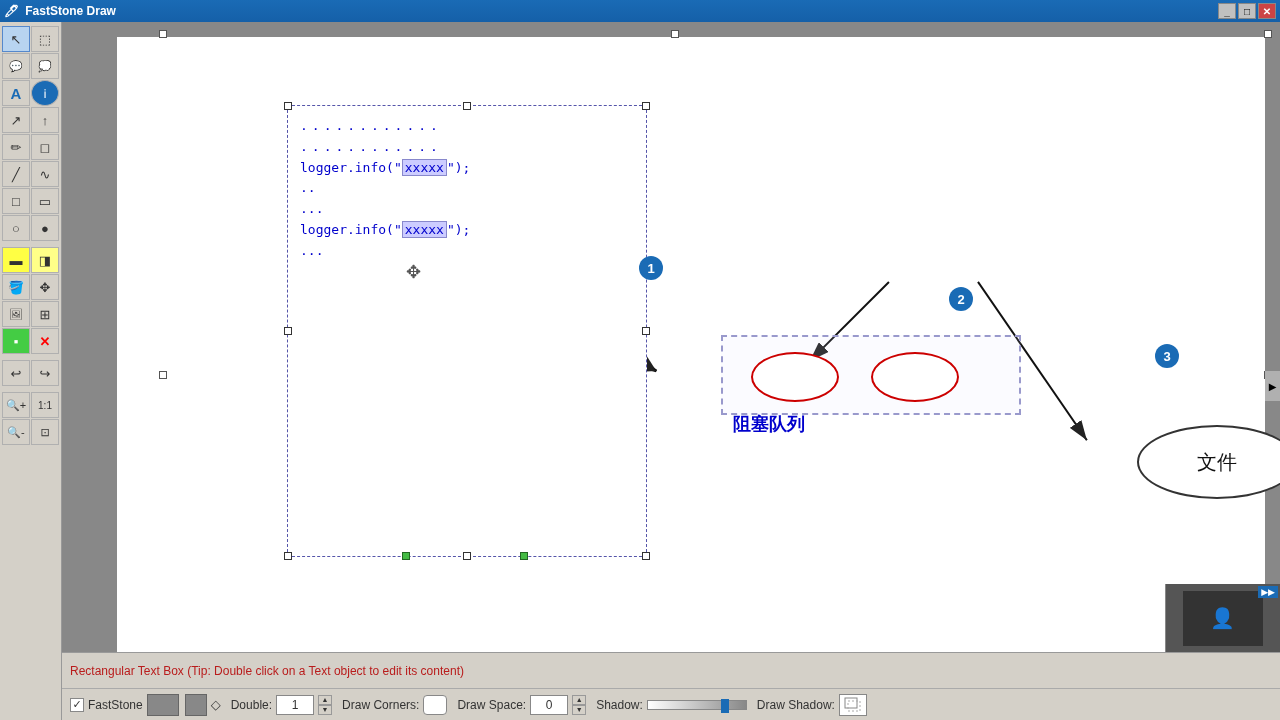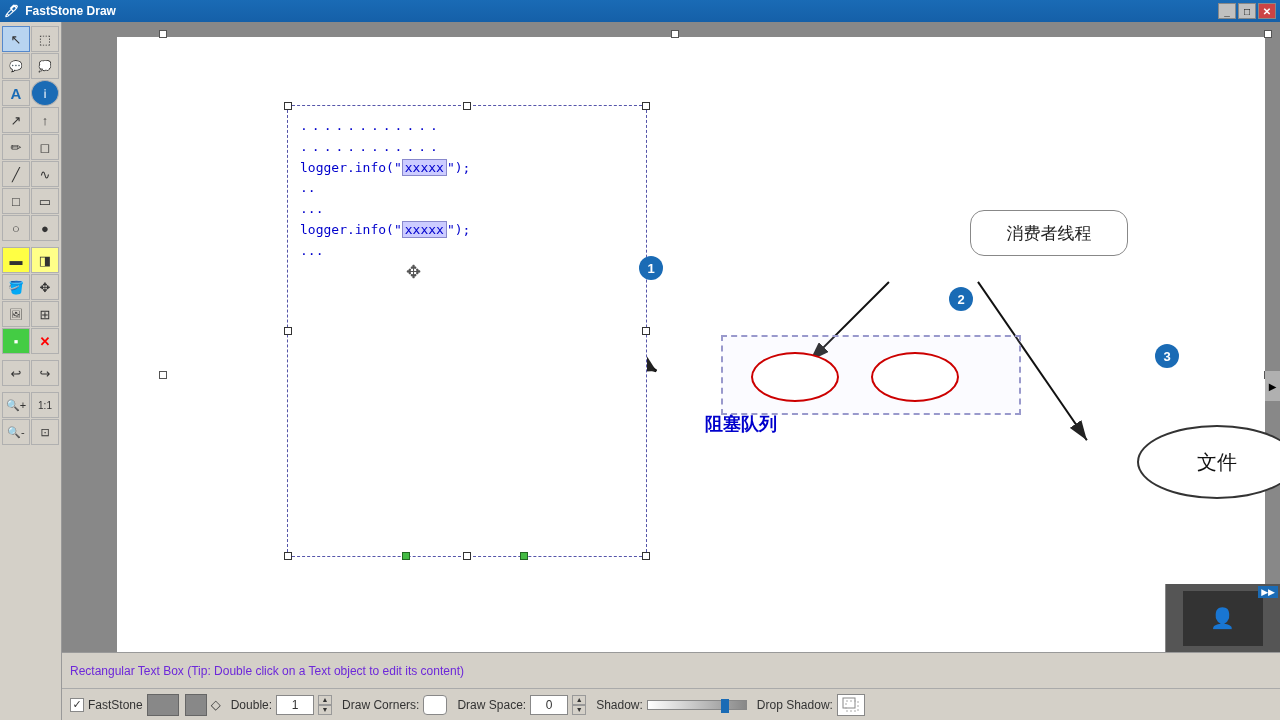--- a/index.html
+++ b/index.html
@@ -214,21 +214,21 @@
       flex-direction: column;
     }
     .statusbar-top {
       height: 36px;
       background: #d4d0c8;
       border-bottom: 1px solid #aaa;
       display: flex;
       align-items: center;
       padding: 16px 8px;
       font-size: 12px;
-      color: #6d28d9;
+      color: #b91c1c;
     }
     .statusbar-bottom {
       height: 44px;
       display: flex;
       align-items: center;
       padding: 0 8px;
       gap: 10px;
     }
     .status-item {
       display: flex; align-items: center; gap: 4px;
@@ -445,25 +445,22 @@
         <div style="position:absolute;top:155px;left:118px;font-size:18px;color:#555;pointer-events:none;">✥</div>
       </div>
 
       <div class="queue-box">
 
         <div class="ellipse-red" style="top:15px;left:28px;width:88px;height:50px;"></div>
 
         <div class="ellipse-red" style="top:15px;left:148px;width:88px;height:50px;"></div>
       </div>
 
-      <div style="position:absolute;top:375px;left:588px;font-size:18px;color:#0000cc;font-weight:bold;">阻塞队列</div>
-
-      <div class="consumer-box">
-        <span>消费者线程</span>
-      </div>
+      <div style="position:absolute;top:375px;left:616px;font-size:18px;color:#0000cc;font-weight:bold;">阻塞队列</div>
+
 
       <div class="file-ellipse">
         <span>文件</span>
       </div>
 
       <div class="num-circle" style="top:219px;left:522px;">
         <span>1</span>
       </div>
       <div class="num-circle" style="top:250px;left:832px;">
         <span>2</span>
@@ -531,21 +528,21 @@
         </div>
 
         <div class="status-item">
           <span>Shadow:</span>
           <div class="opacity-slider-track">
             <div class="opacity-slider-thumb"></div>
           </div>
         </div>
 
         <div class="status-item">
-          <span>Drop Shadow:</span>
+          <span>Draw Shadow:</span>
           <div class="drop-shadow-icon">
             <svg width="20" height="18">
               <rect x="2" y="2" width="12" height="10" fill="none" stroke="#888" stroke-width="1"></rect>
               <rect x="5" y="5" width="12" height="10" fill="none" stroke="#aaa" stroke-width="1" stroke-dasharray="2,2"></rect>
             </svg>
           </div>
         </div>
 
       </div>
     </div>

